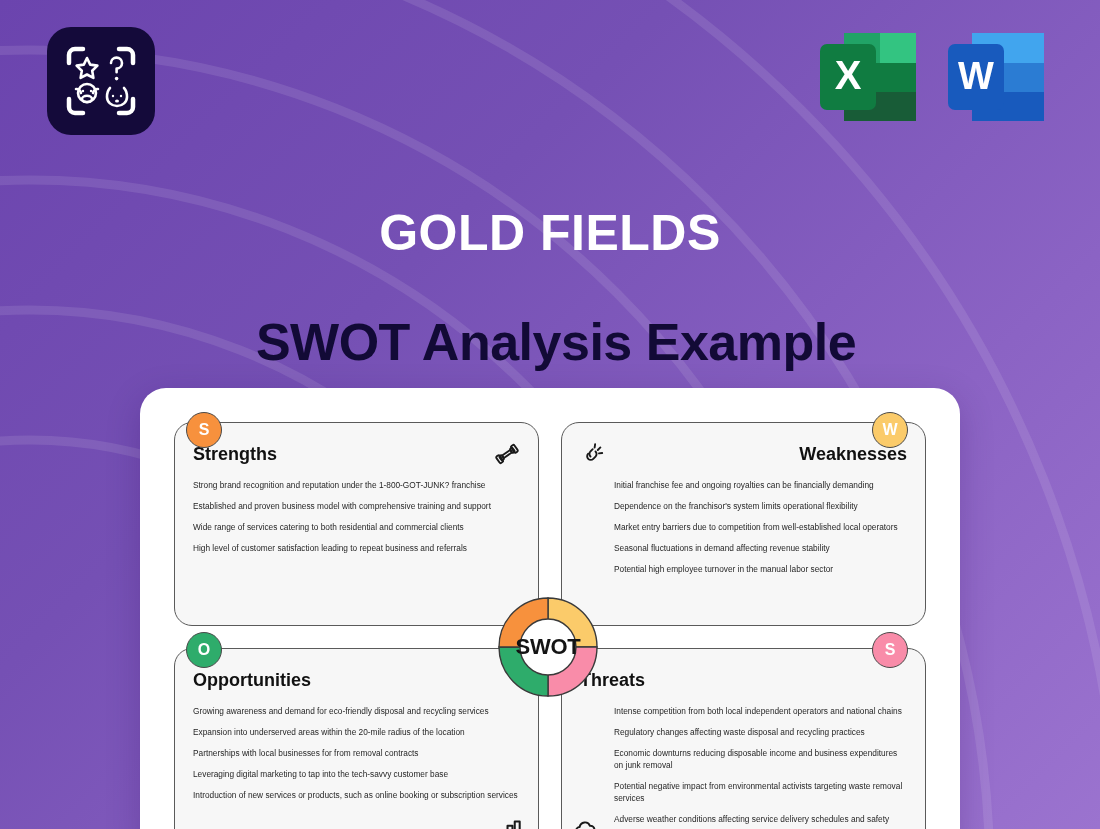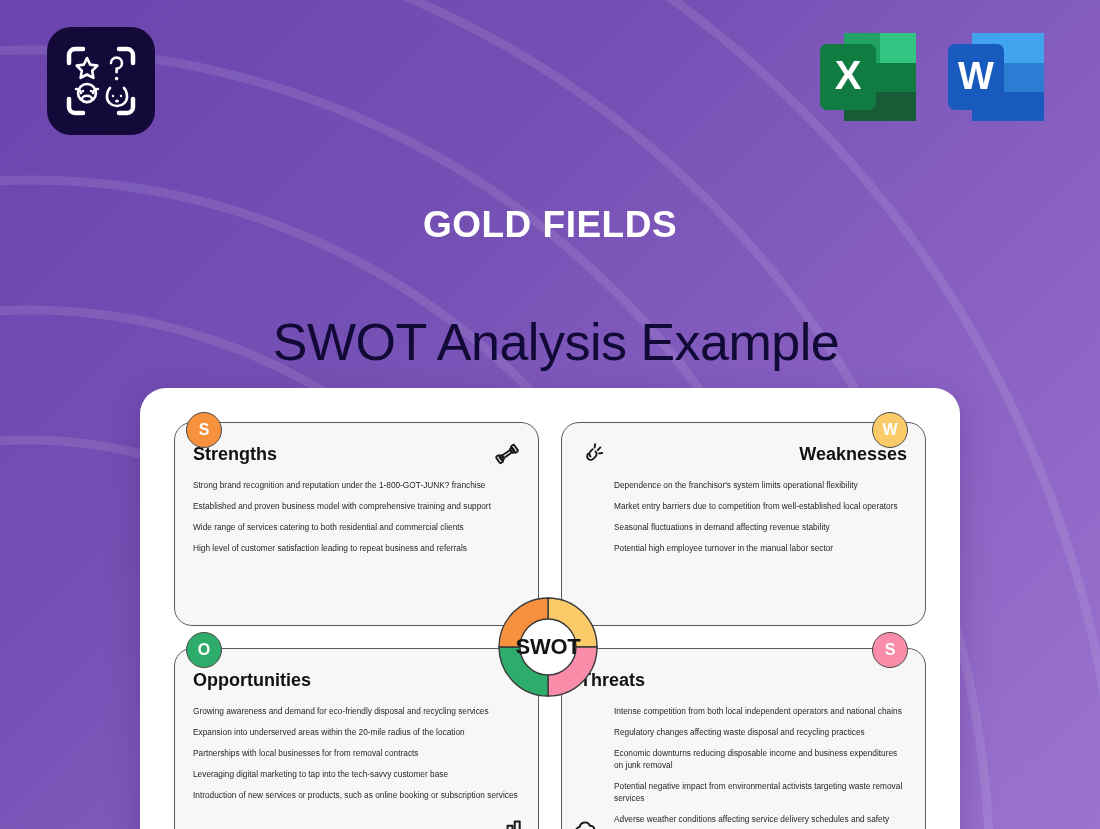--- a/index.html
+++ b/index.html
@@ -46,33 +46,33 @@
   }
   .office-icon { width: 100px; height: 96px; position: relative; }
 
   
   .brand-title {
     position: absolute;
     left: 0; right: 0;
     top: 204px;
     text-align: center;
     color: #ffffff;
-    font-size: 37px;
+    font-size: 50px;
     font-weight: bold;
     letter-spacing: 0.5px;
     font-family: "Liberation Sans", sans-serif;
   }
   .doc-title {
     position: absolute;
     left: 0; right: 0;
     top: 312px;
     text-align: center;
     color: #120a36;
     font-size: 52px;
-    font-weight: normal;
+    font-weight: bold;
     letter-spacing: -0.5px;
     font-family: "Liberation Sans", sans-serif;
     margin-left: 12px;
   }
 
   
   .card {
     position: absolute;
     left: 140px;
     top: 388px;
@@ -277,20 +277,21 @@
           <span class="quad-title">Weaknesses</span>
           <svg class="quad-icon" viewBox="0 0 26 26">
             <g fill="none" stroke="#1a1a1a" stroke-width="1.9" stroke-linecap="round">
               <path d="M10.5 15.5 a3.6 3.6 0 0 1 0 -5.1 l2.2 -2.2"></path>
               <path d="M15.5 10.5 a3.6 3.6 0 0 1 0 5.1 l-2.2 2.2 a3.6 3.6 0 0 1 -5.1 -5.1"></path>
               <path d="M17.8 9 l2.6 -2.6 M19 12.4 l3.2 -0.4 M14.6 6.6 l0.5 -3.3"></path>
             </g>
           </svg>
         </div>
         <ul class="bullets indent">
+          <li>Initial franchise fee and ongoing royalties can be financially demanding</li>
           <li>Dependence on the franchisor's system limits operational flexibility</li>
           <li>Market entry barriers due to competition from well-established local operators</li>
           <li>Seasonal fluctuations in demand affecting revenue stability</li>
           <li>Potential high employee turnover in the manual labor sector</li>
         </ul>
       </div>
 
       <div class="quad">
         <div class="quad-head left">
           <span class="quad-title">Opportunities</span>

